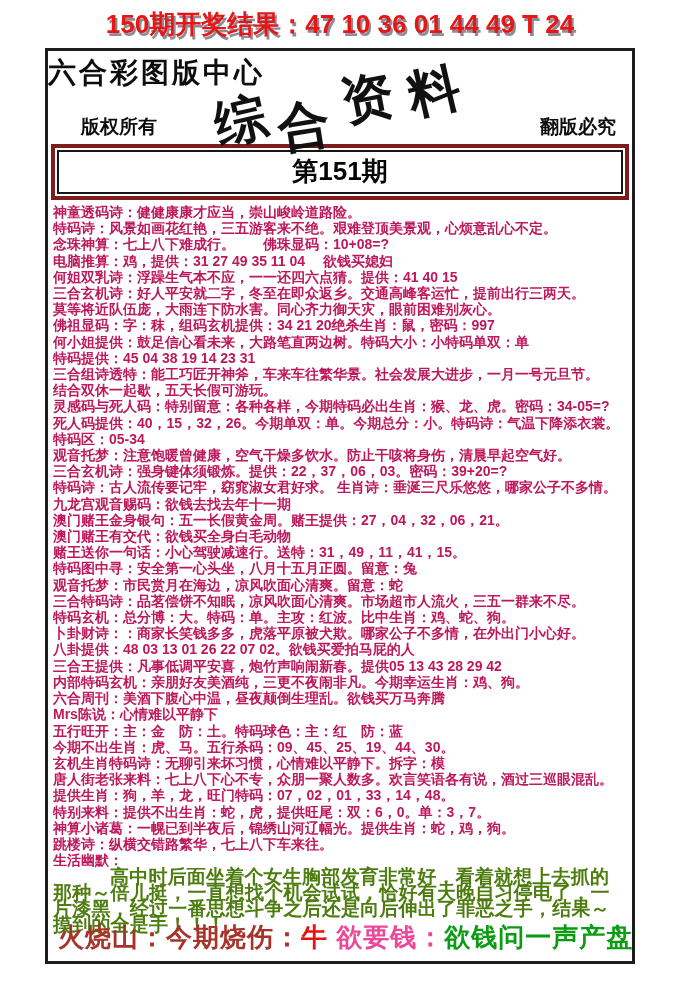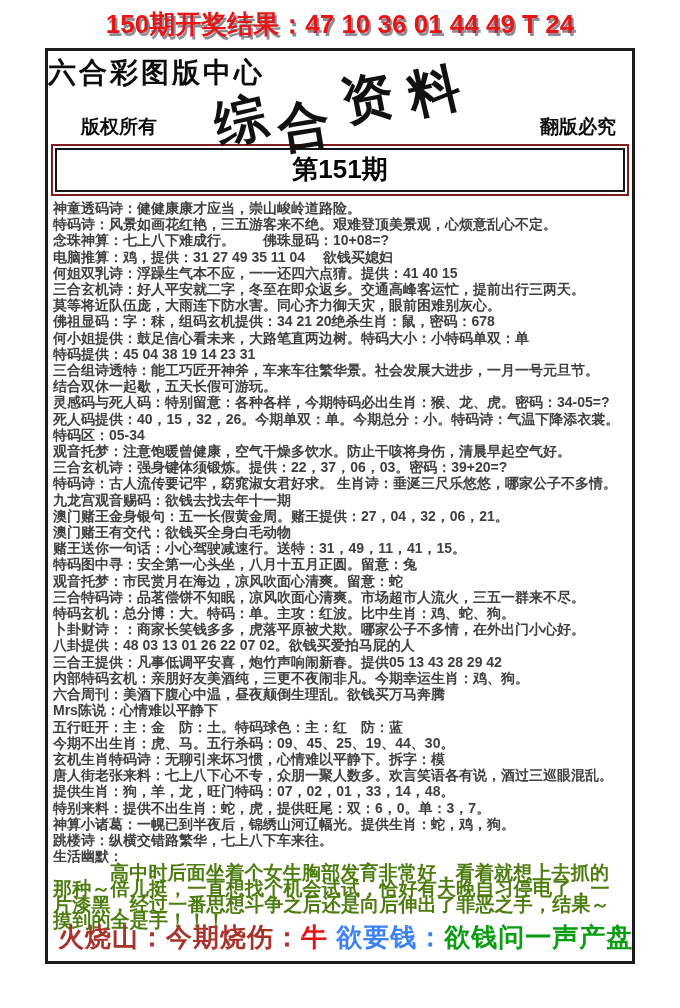--- a/index.html
+++ b/index.html
@@ -36,43 +36,43 @@
   .callig .c0{transform:rotate(-13deg) translateY(26px);}
   .callig .c1{transform:rotate(-9deg) translateY(31px);margin-left:12px;}
   .callig .c2{transform:rotate(-11deg) translateY(3px);margin-left:16px;}
   .callig .c3{transform:rotate(-13deg) translateY(-4px);margin-left:16px;}
   .hdr-left,.hdr-right{
     position:absolute;bottom:4px;font-size:19px;font-weight:bold;color:#0d0d0d;z-index:2;
   }
   .hdr-left{left:33px;}
   .hdr-right{right:16px;}
   
-  .issue-outer{margin:0 3px;border:2px solid #7f1d1d;padding:2px;}
+  .issue-outer{margin:0 3px;border:4px solid #7f1d1d;padding:2px;}
   .issue-inner{
     border:2px solid #161616;text-align:center;
     font-size:26px;font-weight:600;color:#050505;padding:2px 0 3px;
   }
   
-  .body-text{padding:4px 5px 0 5px;color:#404040;}
+  .body-text{padding:4px 5px 0 5px;color:#be185d;}
   .body-text .line{
     font-size:14px;font-weight:bold;line-height:16.2px;
     white-space:nowrap;overflow:hidden;
   }
   .humor{
     margin:1px 4px 0 5px;font-size:19px;font-weight:bold;color:#4d7c0f;
     line-height:15.8px;text-indent:3em;letter-spacing:0.2px;
   }
   
   .footer{
     position:absolute;left:10px;bottom:6px;white-space:nowrap;
     font-size:26px;font-weight:900;letter-spacing:1px;
   }
   .footer .seg0{color:#a8332a;}
   .footer .seg1{color:#e51414;}
-  .footer .seg2{color:#3b82f6;}
+  .footer .seg2{color:#ec4899;}
   .footer .seg3{color:#0c9c14;text-align:center;}
 </style>
 </head>
 <body>
 
 <div class="banner">150期开奖结果：47 10 36 01 44 49 T 24</div>
 
 <div class="frame">
 
   <div class="hdr">
@@ -87,21 +87,21 @@
   </div>
 
   <div class="body-text">
       <div class="line">神童透码诗：健健康康才应当，崇山峻岭道路险。</div>
       <div class="line">特码诗：风景如画花红艳，三五游客来不绝。艰难登顶美景观，心烦意乱心不定。</div>
       <div class="line">念珠神算：七上八下难成行。　　佛珠显码：10+08=?</div>
       <div class="line">电脑推算：鸡，提供：31 27 49 35 11 04　 欲钱买媳妇</div>
       <div class="line">何姐双乳诗：浮躁生气本不应，一一还四六点猜。提供：41 40 15</div>
       <div class="line">三合玄机诗：好人平安就二字，冬至在即众返乡。交通高峰客运忙，提前出行三两天。</div>
       <div class="line">莫等将近队伍庞，大雨连下防水害。同心齐力御天灾，眼前困难别灰心。</div>
-      <div class="line">佛祖显码：字：秣，组码玄机提供：34 21 20绝杀生肖：鼠，密码：678</div>
+      <div class="line">佛祖显码：字：秣，组码玄机提供：34 21 20绝杀生肖：鼠，密码：997</div>
       <div class="line">何小姐提供：鼓足信心看未来，大路笔直两边树。特码大小：小特码单双：单</div>
       <div class="line">特码提供：45 04 38 19 14 23 31</div>
       <div class="line">三合组诗透特：能工巧匠开神斧，车来车往繁华景。社会发展大进步，一月一号元旦节。</div>
       <div class="line">结合双休一起歇，五天长假可游玩。</div>
       <div class="line">灵感码与死人码：特别留意：各种各样，今期特码必出生肖：猴、龙、虎。密码：34-05=?</div>
       <div class="line">死人码提供：40，15，32，26。今期单双：单。今期总分：小。特码诗：气温下降添衣裳。</div>
       <div class="line">特码区：05-34</div>
       <div class="line">观音托梦：注意饱暖曾健康，空气干燥多饮水。防止干咳将身伤，清晨早起空气好。</div>
       <div class="line">三合玄机诗：强身键体须锻炼。提供：22，37，06，03。密码：39+20=?</div>
       <div class="line">特码诗：古人流传要记牢，窈窕淑女君好求。 生肖诗：垂涎三尺乐悠悠，哪家公子不多情。</div>

